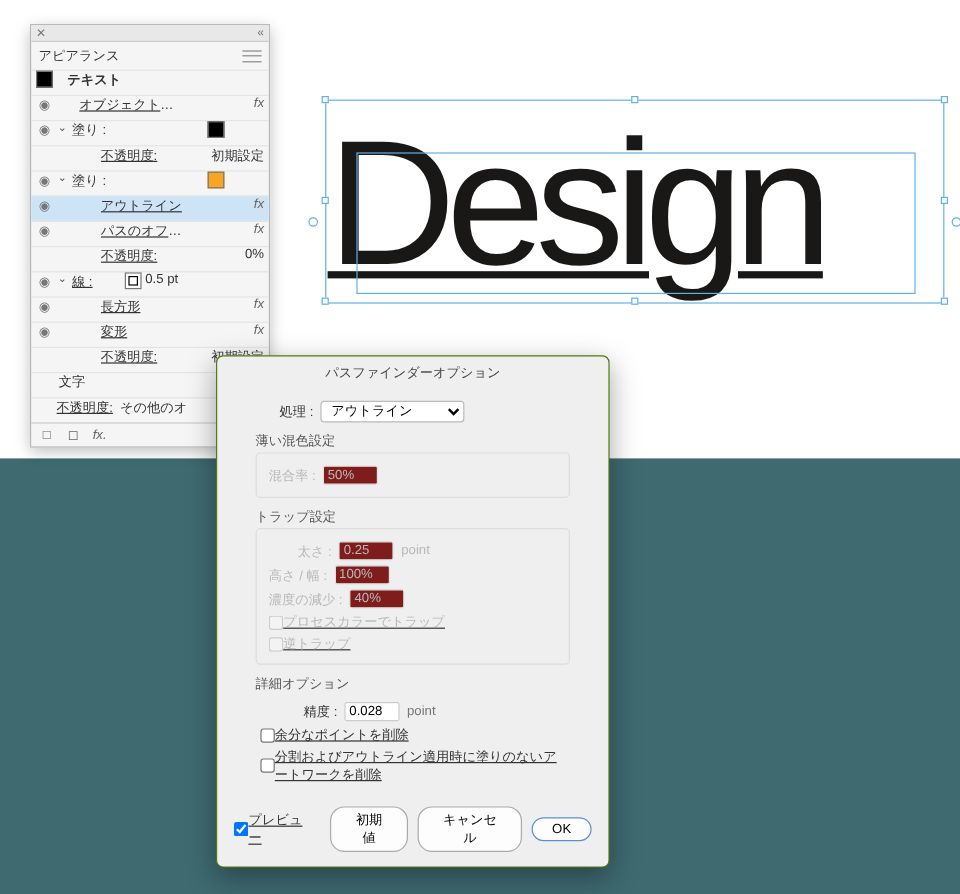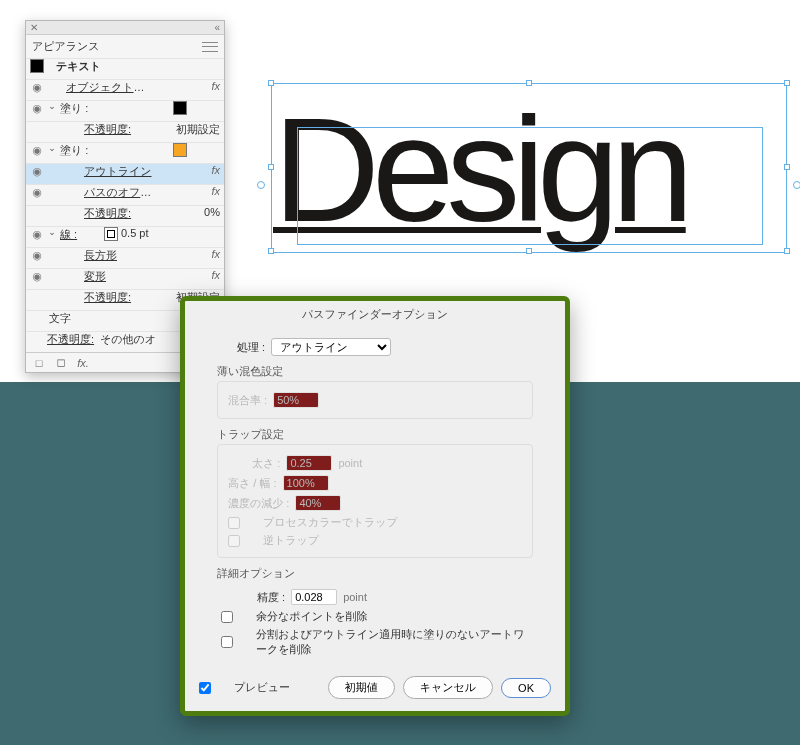--- a/index.html
+++ b/index.html
@@ -34,33 +34,33 @@
 .swatch.stroke { background: #fff; position: relative; }
 .swatch.stroke::after { content: ''; position: absolute; inset: 2px; border: 1px solid #000; }
 .row-label { flex: 1; white-space: nowrap; overflow: hidden; text-overflow: ellipsis; font-size: 11px; color: #333; }
 .row-label.link { text-decoration: underline; cursor: pointer; }
 .row-value { color: #333; font-size: 11px; }
 .fx { font-style: italic; font-size: 11px; color: #666; width: 14px; text-align: right; margin-left: 48px; }
 .panel-footer { display: flex; align-items: center; height: 20px; border-top: 1px solid #ccc; padding: 0 6px; gap: 8px; }
 .footer-ico { width: 14px; height: 14px; display: flex; align-items: center; justify-content: center; color: #666; font-size: 11px; cursor: pointer; }
 
 
-.dialog { position: absolute; left: 180px; top: 296px; width: 390px; background: #efefef; border: 5px solid #4d7c0f; border-radius: 6px; box-shadow: 0 8px 24px rgba(0,0,0,.35); font-size: 11px; color: #333; }
+.dialog { position: absolute; left: 180px; top: 296px; width: 328px; background: #efefef; border: 1px solid #4d7c0f; border-radius: 6px; box-shadow: 0 8px 24px rgba(0,0,0,.35); font-size: 11px; color: #333; }
 .dlg-title { text-align: center; font-size: 11px; padding: 6px 0; color: #444; }
 .dlg-body { padding: 6px 32px 2px; }
 .dlg-row { display: flex; align-items: center; gap: 6px; margin: 4px 0; }
 .dlg-row label { font-size: 11px; color: #333; }
 .dlg-row.disabled label, .dlg-row.disabled input, .dlg-row.disabled span { color: #b8b8b8; }
 .sel { border: 1px solid #bbb; background: #fff; height: 18px; font-size: 11px; padding: 0 4px; width: 120px; border-radius: 3px; }
 .sec-title { font-size: 11px; color: #555; margin: 8px 0 2px; }
 .sec-box { border: 1px solid #ddd; border-radius: 4px; padding: 6px 10px; margin-bottom: 6px; }
 .num-in { width: 46px; height: 16px; border: 1px solid #ccc; background: #fff; font-size: 11px; padding: 0 3px; border-radius: 2px; }
 .num-in[disabled] { background: #7f1d1d; color: #bbb; border-color: #e0e0e0; }
 .unit { font-size: 11px; color: #777; }
-.cb { display: flex; align-items: center; gap: 23px; font-size: 11px; margin: 3px 0; }
+.cb { display: flex; align-items: center; gap: 0; font-size: 11px; margin: 3px 0; text-decoration: underline; }
 .cb input { width: 12px; height: 12px; }
 .dlg-foot { display: flex; align-items: center; padding: 8px 14px 12px; gap: 8px; }
 .dlg-foot .spacer { flex: 1; }
 .btn { border: 1px solid #aaa; background: #fdfdfd; border-radius: 12px; padding: 3px 16px; font-size: 11px; cursor: pointer; }
 .btn.primary { border-color: #5a8fd6; }
 </style>
 </head>
 <body>
 
 <div class="teal-band"></div>

